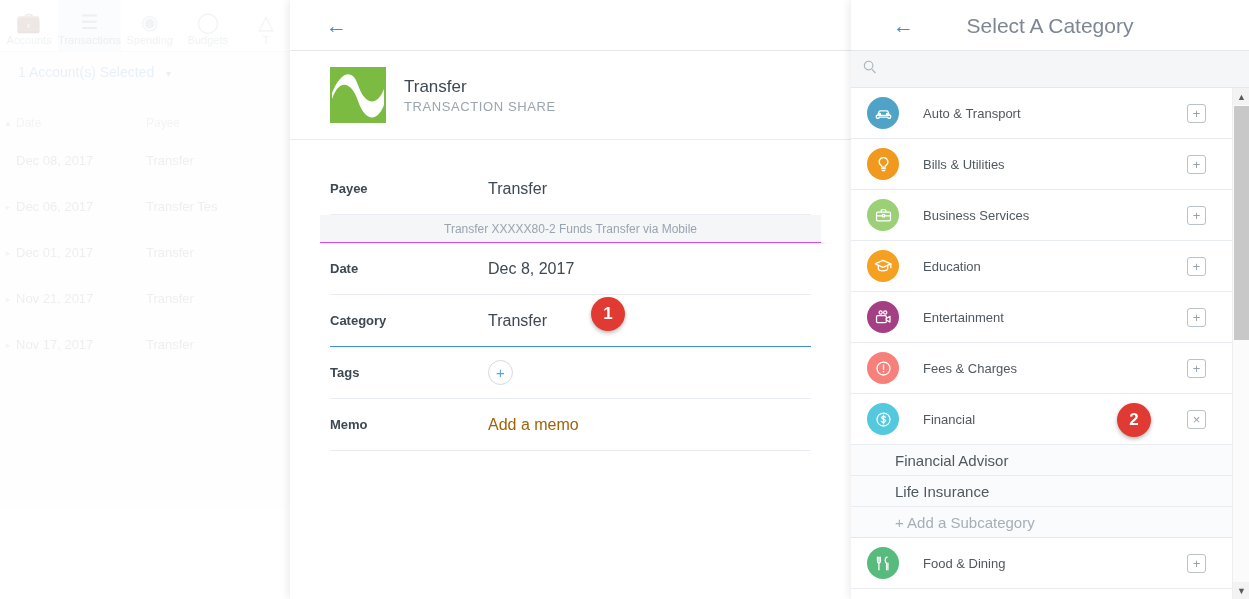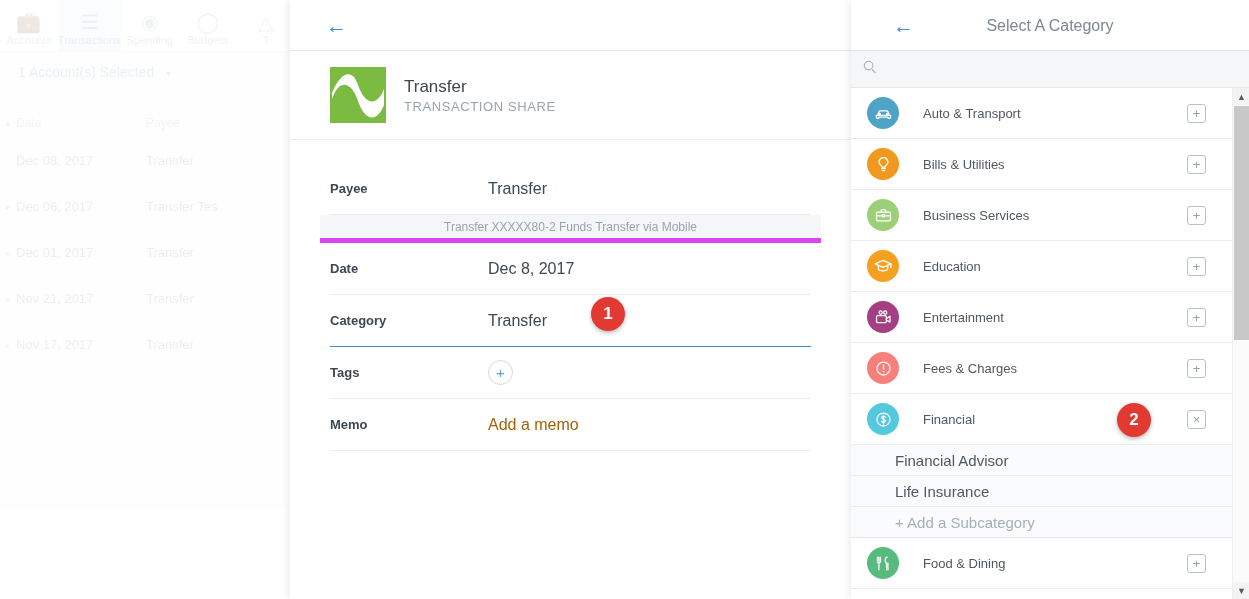--- a/index.html
+++ b/index.html
@@ -88,21 +88,21 @@
   .frow {
     display: flex; align-items: center; min-height: 52px;
     margin: 0 40px 0 40px; border-bottom: 1px solid #e9edf1;
     position: relative;
   }
   .frow.active { border-bottom: 1px solid #3d8fd1; }
   .flabel { width: 158px; font-size: 13px; color: #3d4852; font-weight: bold; }
   .fvalue { font-size: 16px; color: #3d4852; }
   .fvalue.muted { color: #a16207; }
   .subrow {
-    margin: 0 30px; background: #f4f6f8; border-bottom: 5px solid #d946ef;
+    margin: 0 30px; background: #f4f6f8; border-bottom: 1px solid #d946ef;
     height: 28px; display: flex; align-items: center; justify-content: center;
     font-size: 12px; color: #9aa4af;
   }
   #tags-plus {
     width: 25px; height: 25px; border-radius: 50%; border: 1px solid #d3dae0;
     display: flex; align-items: center; justify-content: center;
     color: #5ba4db; font-size: 15px; line-height: 1; cursor: pointer; background: #fff;
   }
   .badge {
     position: absolute; width: 34px; height: 34px; border-radius: 50%;
@@ -121,21 +121,21 @@
     box-shadow: -2px 0 8px rgba(0,0,0,0.08);
     display: flex; flex-direction: column;
   }
   #category-header {
     position: relative; height: 51px; border-bottom: 1px solid #e4e8ec;
     display: flex; align-items: center; flex: 0 0 51px; background: #fff;
   }
   #category-title {
     position: absolute; left: 0; right: 0; top: 0; height: 51px;
     display: flex; align-items: center; justify-content: center;
-    font-size: 16px; color: #7d8793; pointer-events: none;
+    font-size: 21px; color: #7d8793; pointer-events: none;
   }
   #category-header .back-arrow { margin-left: 42px; z-index: 2; }
 
   #search-bar {
     flex: 0 0 37px; height: 37px; background: #f4f6f8;
     border-bottom: 1px solid #e4e8ec;
     display: flex; align-items: center; padding-left: 12px;
   }
   #search-input {
     border: none; outline: none; background: transparent;

